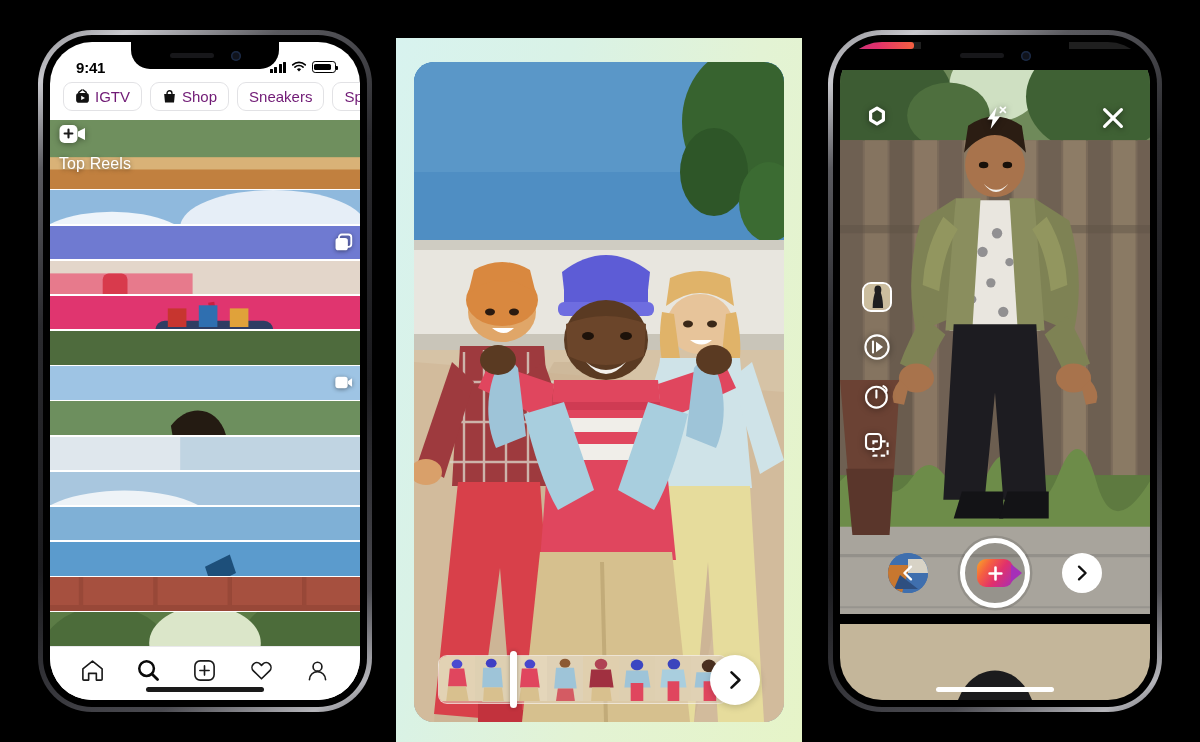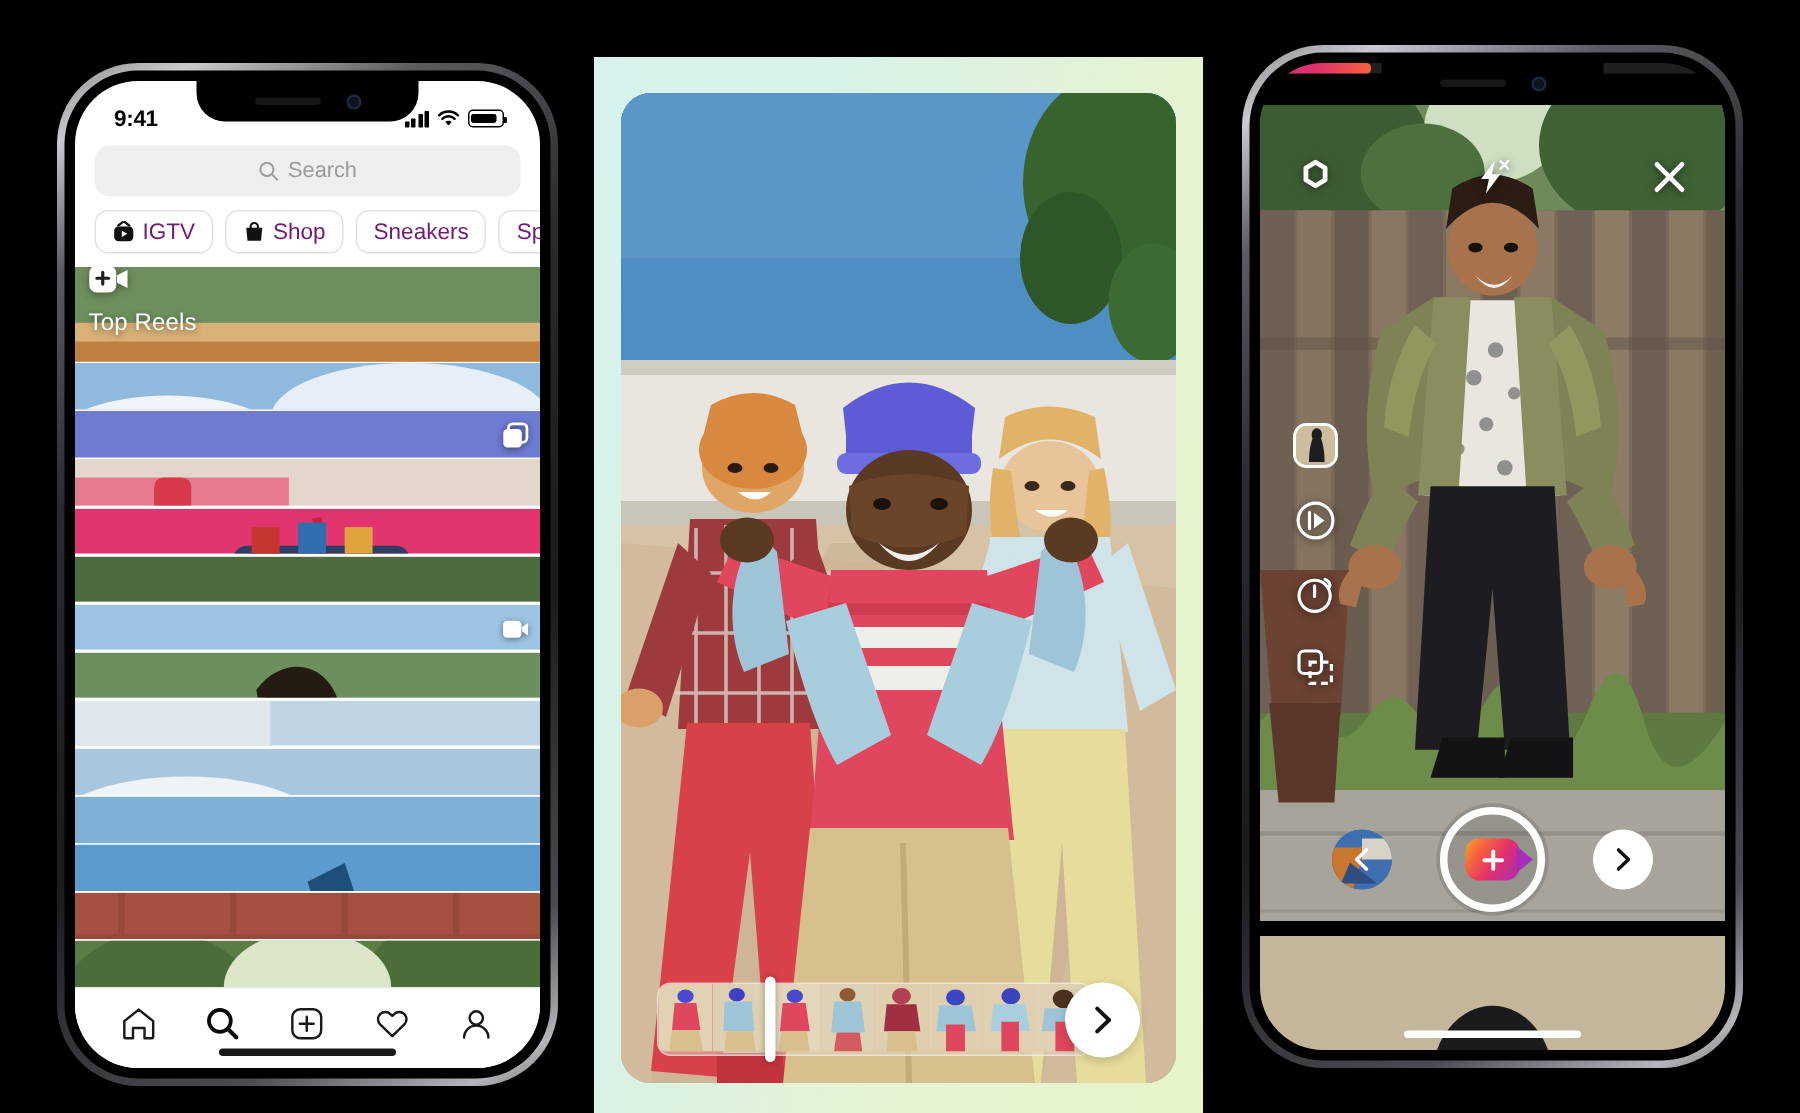--- a/index.html
+++ b/index.html
@@ -44,21 +44,21 @@
   }
   .speaker { width: 44px; height: 5px; border-radius: 3px; background: #17171a; }
   .frontcam { width: 10px; height: 10px; border-radius: 50%; background: #10131c;
               box-shadow: inset 0 0 0 1.5px #1b2a46; }
   .home-ind {
     position: absolute; bottom: 8px; left: 50%; transform: translateX(-50%);
     width: 118px; height: 5px; border-radius: 3px; z-index: 60;
   }
 
   
-  #phone1 { left: 38px; top: 42px; width: 334px; height: 682px; }
+  #phone1 { left: 38px; top: 30px; width: 334px; height: 682px; }
   .ig-screen { background: #fff; display: flex; flex-direction: column; }
   .statusbar {
     height: 40px; flex: 0 0 40px;
     display: flex; align-items: center; justify-content: space-between;
     padding: 10px 24px 0 26px;
     font-size: 14.5px; font-weight: bold; color: #000;
     position: relative; z-index: 55;
   }
   .sb-time { letter-spacing: -0.2px; font-size: 15px; }
   .sb-right { display: flex; align-items: center; gap: 5px; }
@@ -253,27 +253,20 @@
               <path d="M8 10.6 5.9 8.3a3 3 0 0 1 4.2 0z" fill="#000"></path>
               <path d="M3.9 6.2a5.9 5.9 0 0 1 8.2 0" stroke="#000" stroke-width="1.6" fill="none" stroke-linecap="round"></path>
               <path d="M1.7 3.9a9.1 9.1 0 0 1 12.6 0" stroke="#000" stroke-width="1.6" fill="none" stroke-linecap="round"></path>
             </svg>
             <div class="batt">
                 <span></span>
               </div>
           </div>
         </div>
 
-        <div class="ig-search">
-          <svg width="14" height="14" viewBox="0 0 16 16">
-            <circle cx="6.8" cy="6.8" r="5" stroke="#9a9a9f" stroke-width="1.5" fill="none"></circle>
-            <line x1="10.6" y1="10.6" x2="14.6" y2="14.6" stroke="#9a9a9f" stroke-width="1.5" stroke-linecap="round"></line>
-          </svg>
-          <span>Search</span>
-        </div>
 
         <div class="chips">
           <div class="chip">
             <svg class="chip-ico" viewBox="0 0 16 16">
               <rect x="1.2" y="4.3" width="13.6" height="10.4" rx="3" fill="#111"></rect>
               <path d="M4 3.6 7.2 1.1M12 3.6 8.8 1.1" stroke="#111" stroke-width="1.6" stroke-linecap="round"></path>
               <path d="M6.6 7.2v4.6l4-2.3z" fill="#fff"></path>
             </svg>
             <span>IGTV</span>
           </div>

